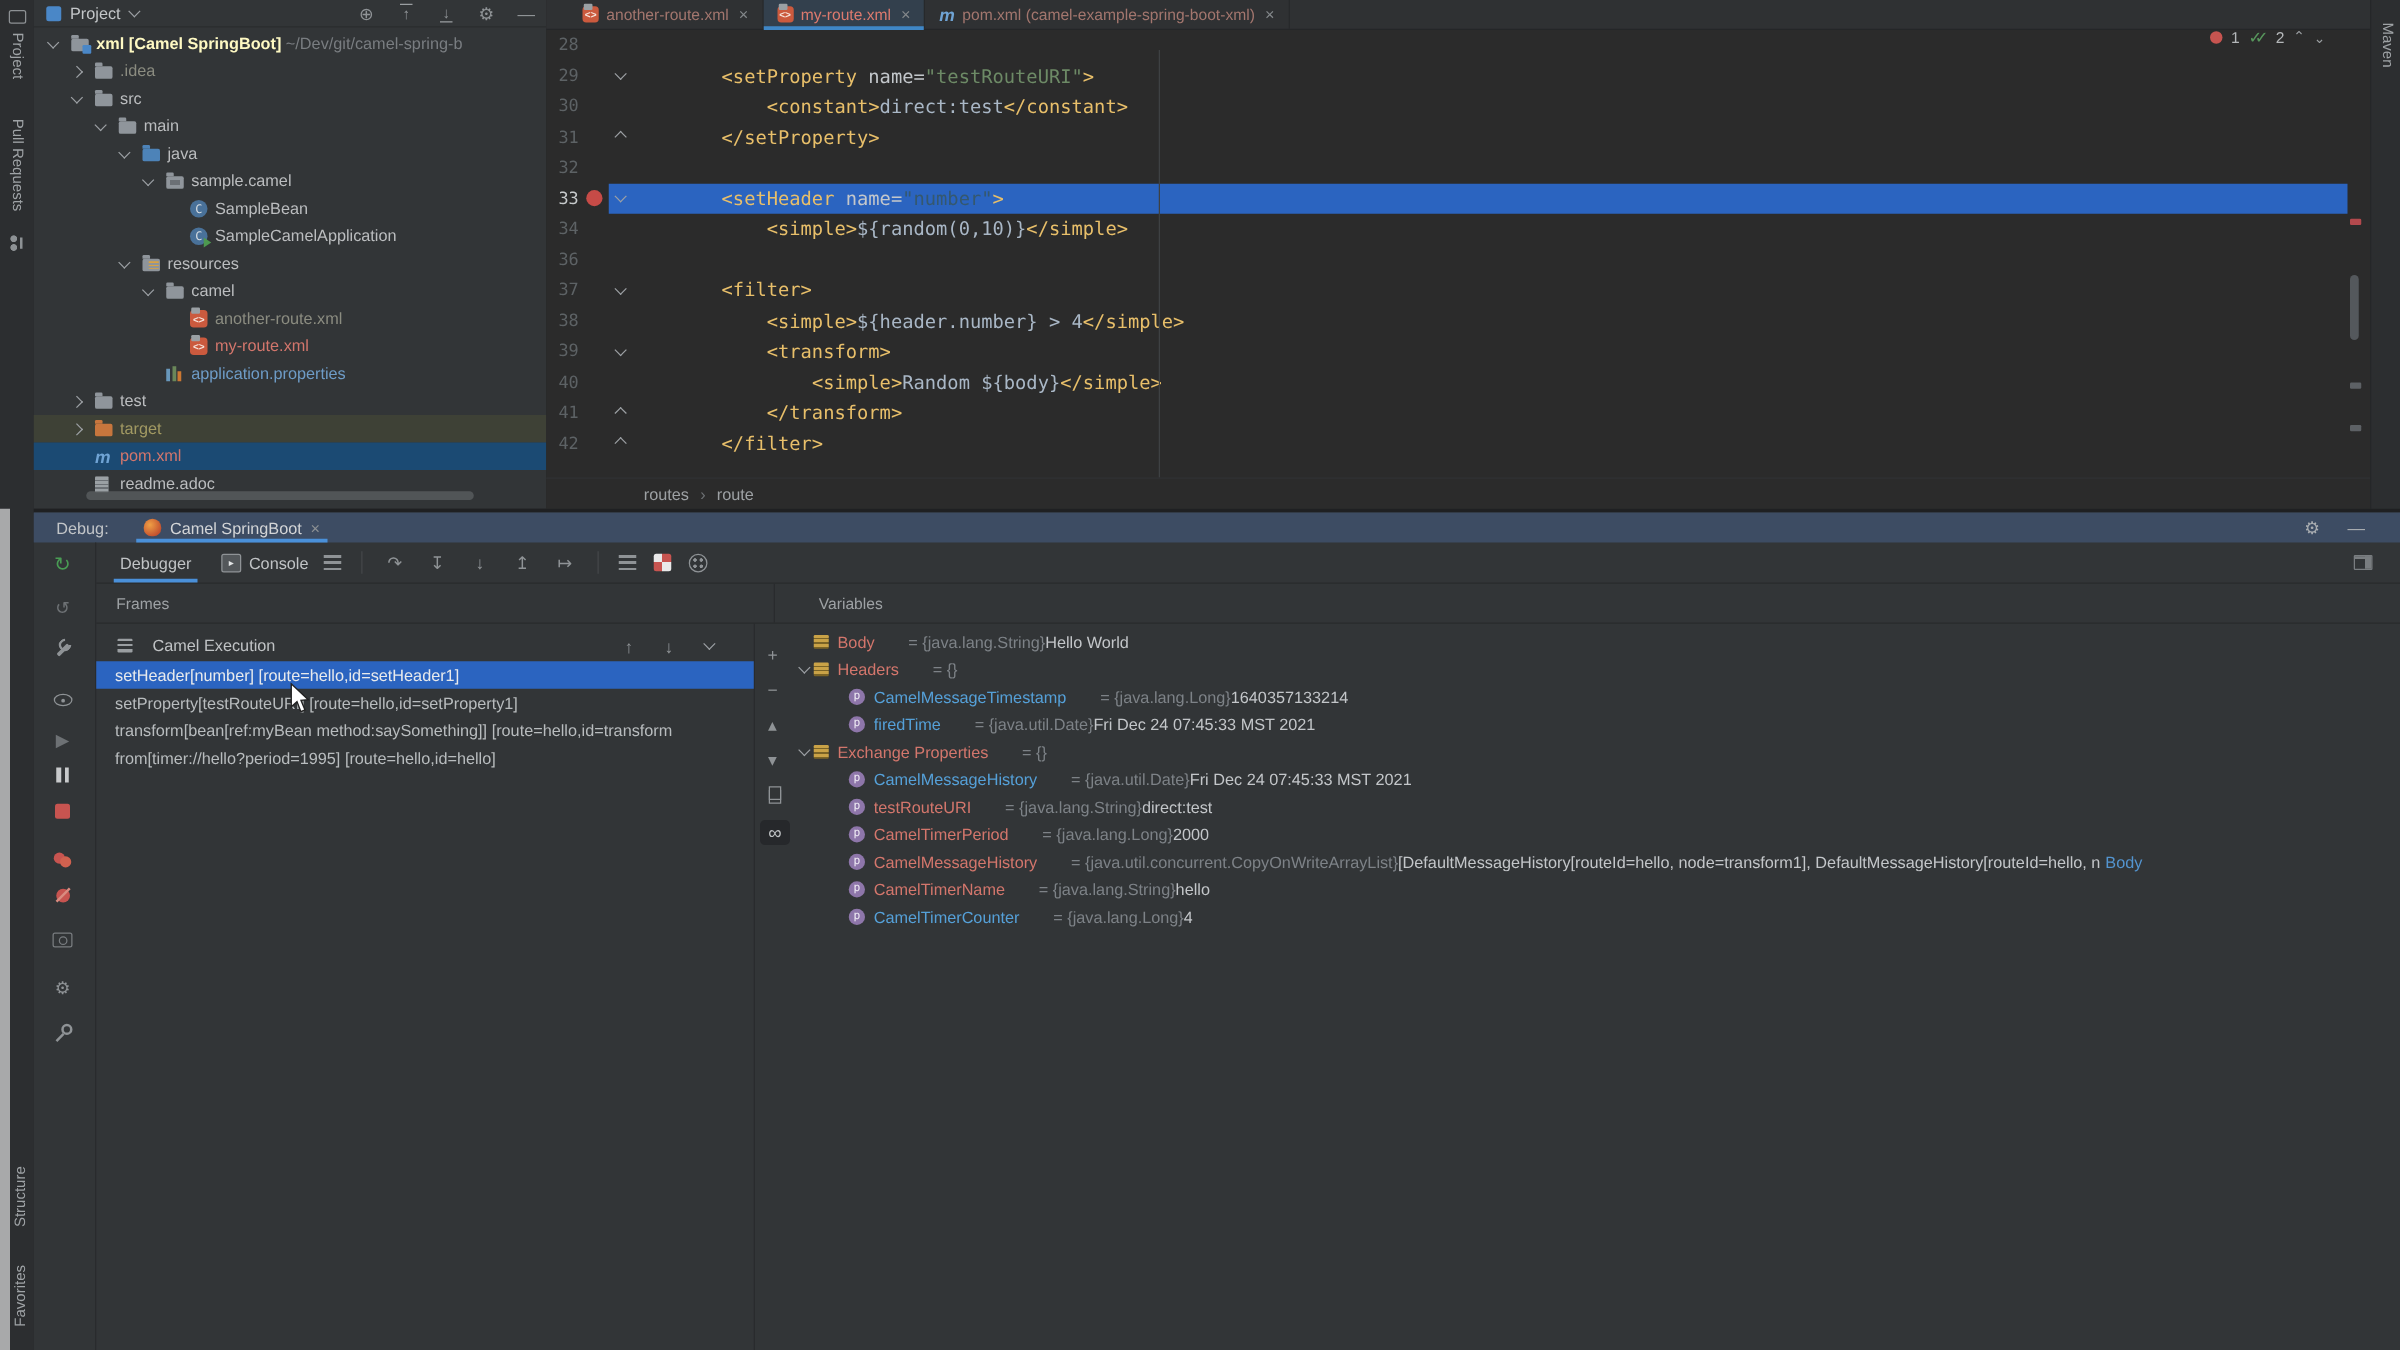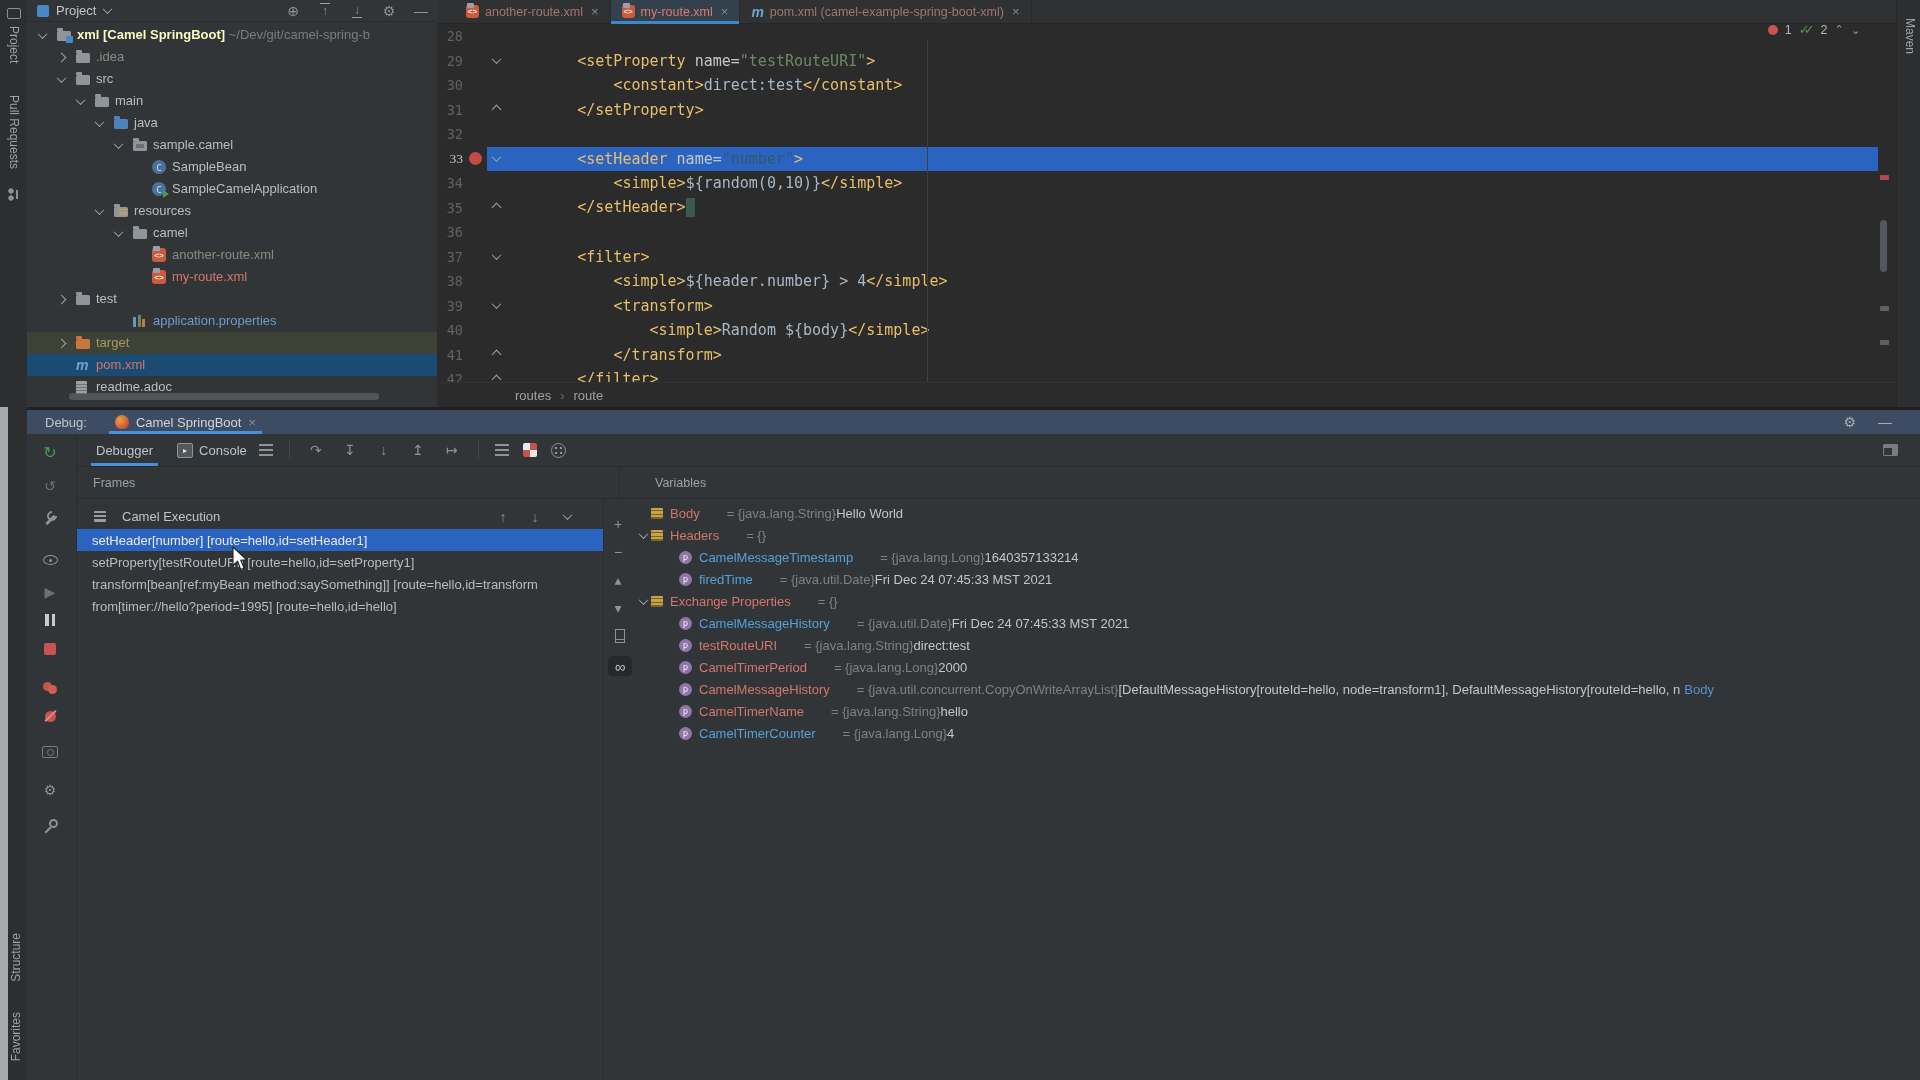--- a/index.html
+++ b/index.html
@@ -74,21 +74,21 @@
   .etab .tclose{color:#84888b;font-size:13px;margin-left:2px;}
   #code{position:absolute;top:24px;left:0;width:1441px;}
   .cl{height:24.5px;display:flex;align-items:center;font-family:"DejaVu Sans Mono",monospace;font-size:15px;position:relative;}
   .cl .num{width:26px;text-align:right;color:var(--line-number,#5d6265);font-size:13.5px;flex:none;}
   .cl .bp{width:24px;flex:none;display:flex;align-items:center;justify-content:center;}
   .bp-dot{width:13px;height:13px;border-radius:50%;background:var(--breakpoint,#c64b47);}
   .cl .lb{flex:1;display:flex;align-items:center;height:100%;}
   .cl .fold{width:18px;flex:none;display:flex;justify-content:center;color:#75797c;}
   .cl .src{white-space:pre;}
   .cl.current .lb{background:var(--selection,#2b64c0);}
-  .cl.current .num{color:#c7cacc;font-family:Liberation Serif, serif;}
+  .cl.current .num{color:#c7cacc;}
   .tok-tag{color:var(--tag,#e8bf6a);}
   .tok-attr{color:var(--attr,#c3c7cb);}
   .tok-str{color:var(--string,#6d8a66);}
   .tok-strdim{color:var(--string-dim,#35586e);}
   .tok-txt{color:var(--xml-text,#a9b7c6);}
   .caret-block{display:inline-block;width:9px;height:19px;background:#3a5a50;vertical-align:middle;}
   #fold-line{position:absolute;left:490px;top:40px;width:1px;height:344px;background:#3e4143;}
   #crumbs{position:absolute;left:0;right:0;top:382px;height:25px;display:flex;align-items:center;gap:9px;
      padding-left:78px;color:#9da1a4;background:#2b2b2b;border-top:1px solid #303234;}
   #crumbs .sep{color:#6d7174;}
@@ -263,27 +263,27 @@
         </div>
         <div class="trow">
           <span class="ticon icn-xml" style="left: 125px;">&lt;&gt;</span>
           <span class="tlabel" style="left: 145px;"><span class="t-dim">another-route.xml</span></span>
         </div>
         <div class="trow">
           <span class="ticon icn-xml" style="left: 125px;">&lt;&gt;</span>
           <span class="tlabel" style="left: 145px;"><span class="t-red">my-route.xml</span></span>
         </div>
         <div class="trow">
+          <span class="ticon icn-props" style="left: 106px;"></span>
+          <span class="tlabel" style="left: 126px;"><span class="t-blue">application.properties</span></span>
+        </div>
+        <div class="trow">
           <span class="chev chev-right tchev" style="left: 31px;"></span>
           <span class="ticon icn-folder" style="left: 49px;"></span>
           <span class="tlabel" style="left: 69px;"><span>test</span></span>
-        </div>
-        <div class="trow">
-          <span class="ticon icn-props" style="left: 106px;"></span>
-          <span class="tlabel" style="left: 126px;"><span class="t-blue">application.properties</span></span>
         </div>
         <div class="trow row-hover">
           <span class="chev chev-right tchev" style="left: 31px;"></span>
           <span class="ticon icn-folder icn-excluded" style="left: 49px;"></span>
           <span class="tlabel" style="left: 69px;"><span class="t-olive">target</span></span>
         </div>
         <div class="trow row-selected">
           <span class="ticon icn-maven" style="left: 49px;">m</span>
           <span class="tlabel" style="left: 69px;"><span class="t-red">pom.xml</span></span>
         </div>
@@ -369,30 +369,20 @@
             </span>
             <span class="src">        <span class="tok-tag">&lt;setHeader</span><span class="tok-attr"> name</span><span class="tok-attr">=</span><span class="tok-strdim">"number"</span><span class="tok-tag">&gt;</span></span>
           </span>
         </div>
         <div class="cl">
           <span class="num">34</span>
           <span class="bp"></span>
           <span class="lb">
             <span class="fold"></span>
             <span class="src">            <span class="tok-tag">&lt;simple&gt;</span><span class="tok-txt">${random(0,10)}</span><span class="tok-tag">&lt;/simple&gt;</span></span>
-          </span>
-        </div>
-        <div class="cl">
-          <span class="num">35</span>
-          <span class="bp"></span>
-          <span class="lb">
-            <span class="fold">
-              <span class="chev chev-right" style="transform: rotate(-135deg);"></span>
-            </span>
-            <span class="src">        <span class="tok-tag">&lt;/setHeader&gt;</span><span class="caret-block"></span></span>
           </span>
         </div>
         <div class="cl">
           <span class="num">36</span>
           <span class="bp"></span>
           <span class="lb">
             <span class="fold"></span>
             <span class="src"></span>
           </span>
         </div>

